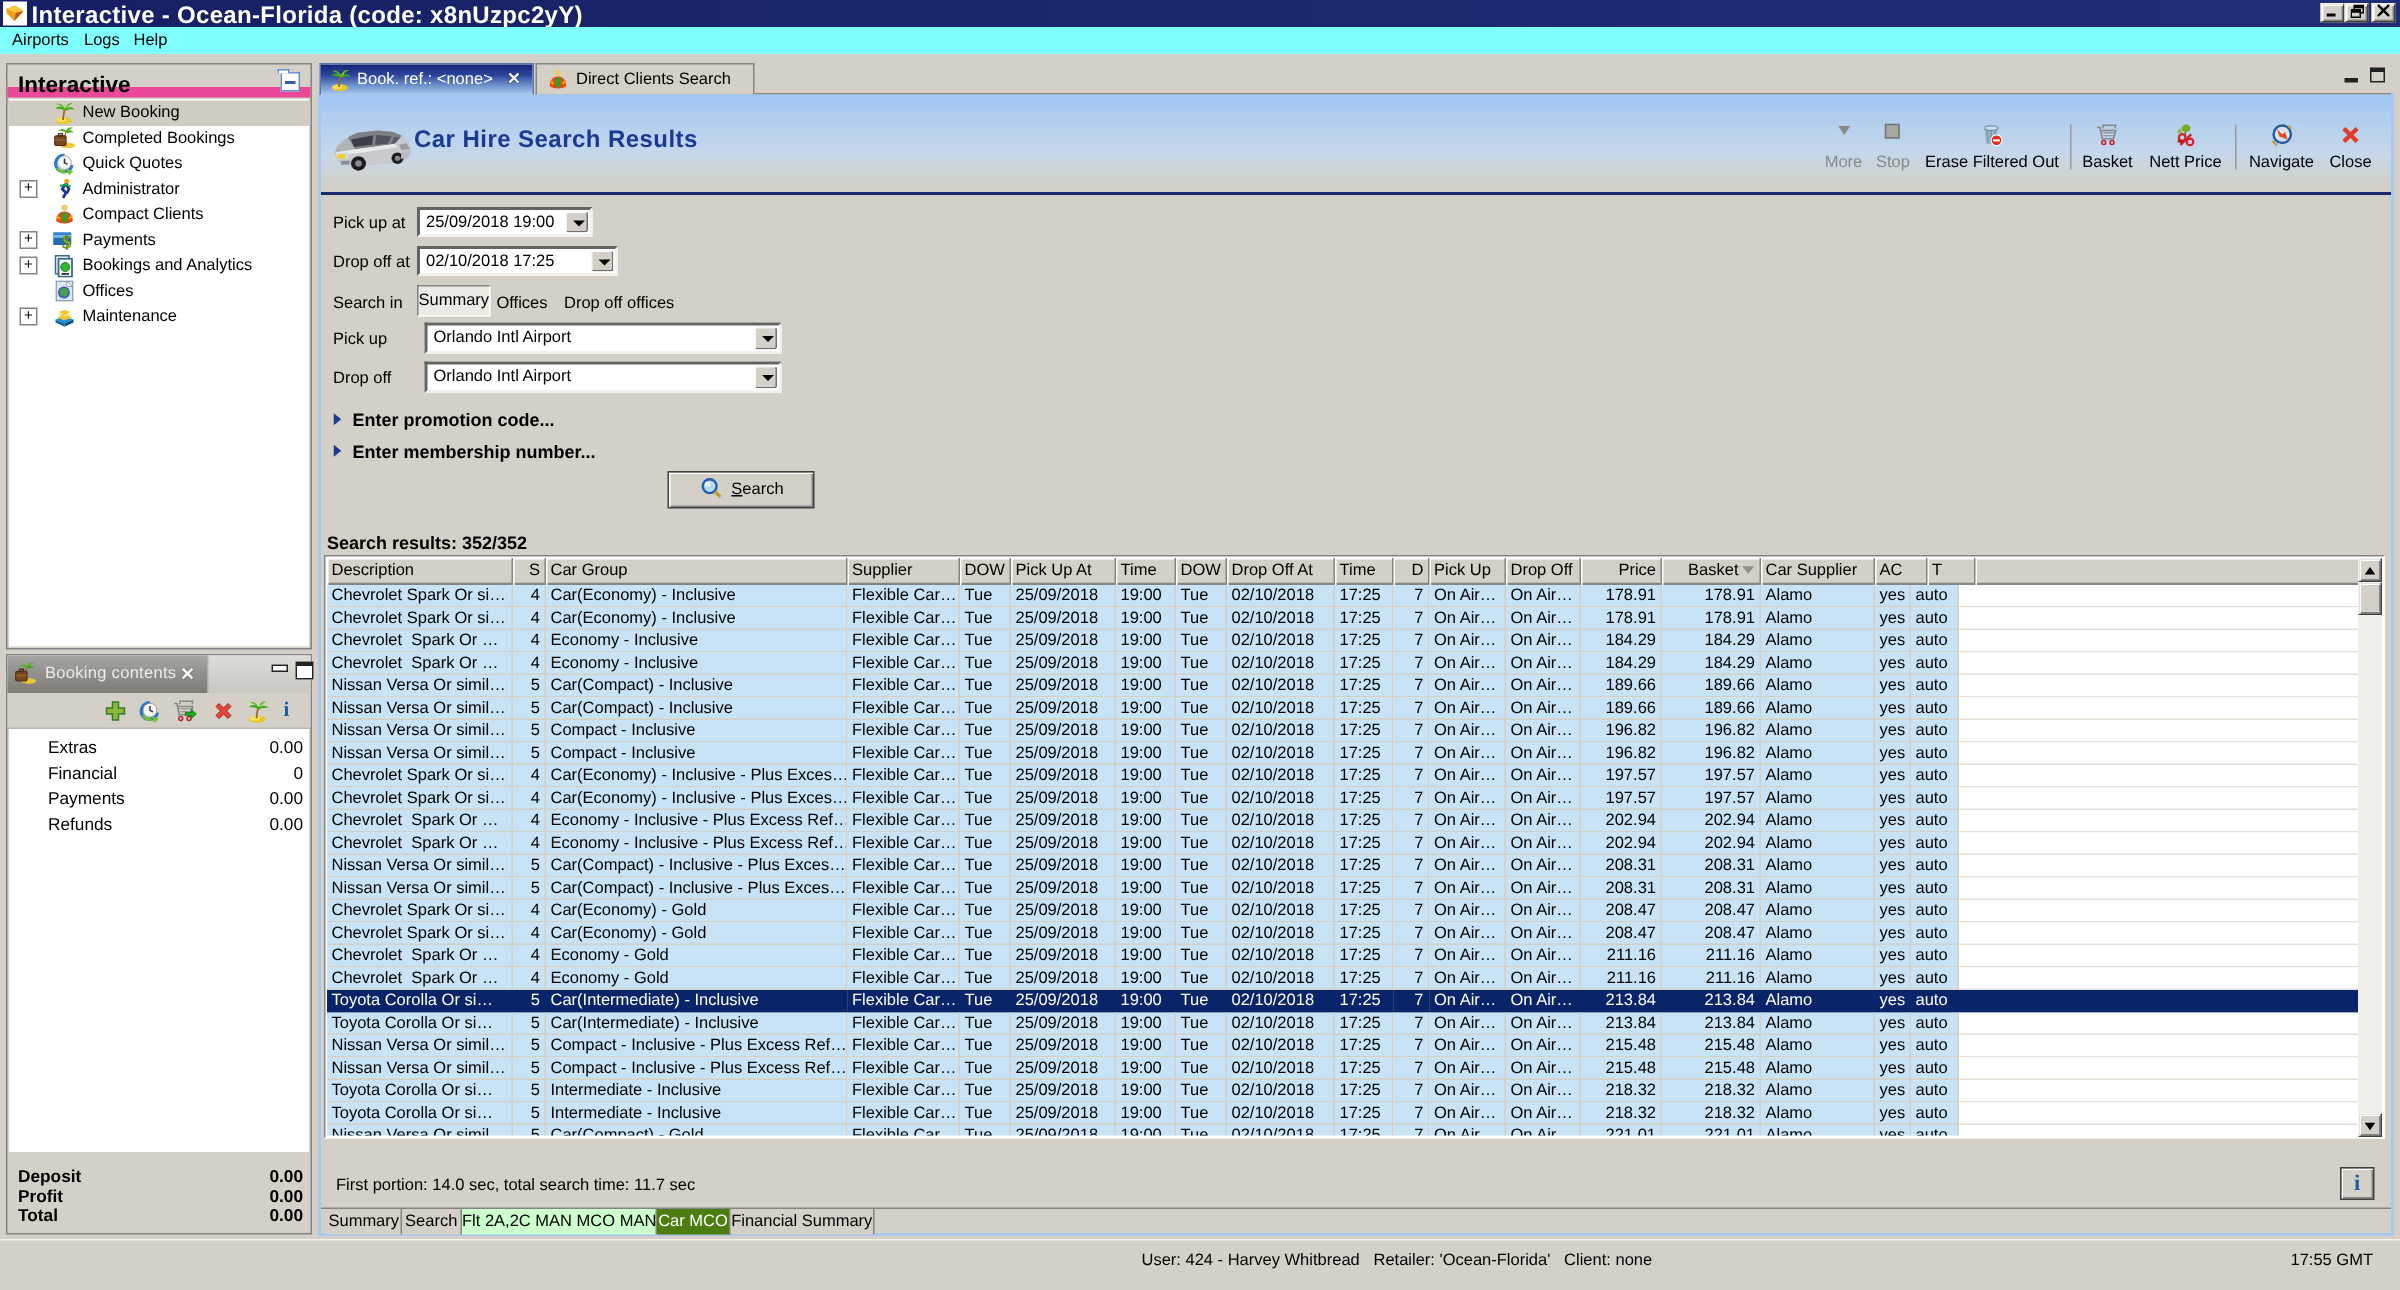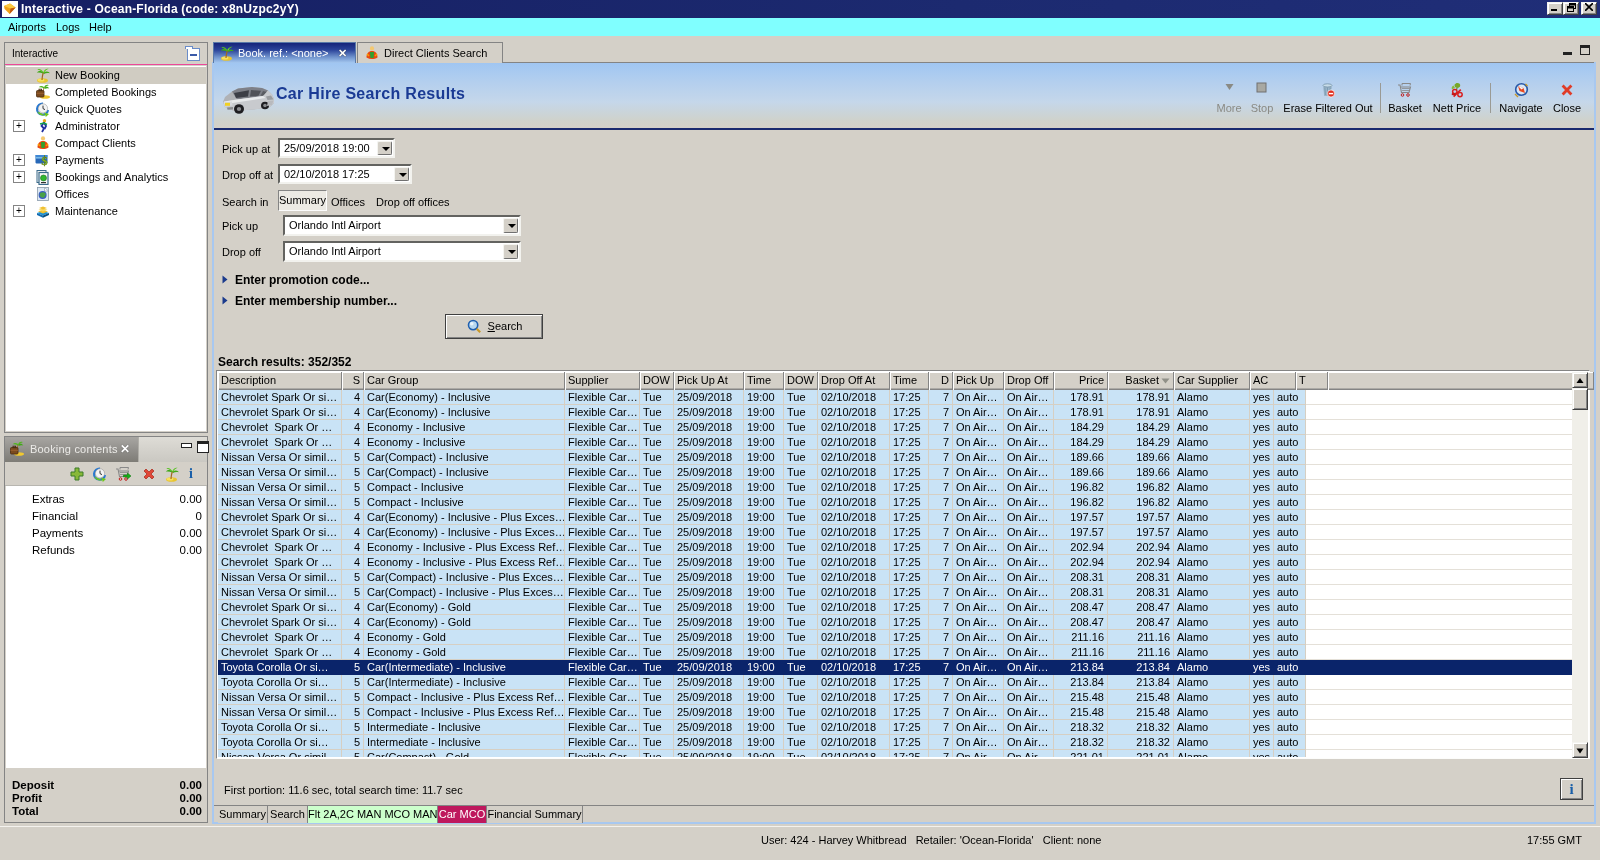--- a/index.html
+++ b/index.html
@@ -1,28 +1,28 @@
 <!DOCTYPE html>
 <html><head><meta charset="utf-8"><title>Interactive</title>
 <style>
 *{margin:0;padding:0;box-sizing:border-box}
 html,body{width:1600px;height:860px;overflow:hidden}
 body{font-family:"Liberation Sans",sans-serif;font-size:11px;background:#d4d0c8;position:relative;color:#000}
 
 #titlebar{position:absolute;left:0;top:0;width:1600px;height:18px;background:linear-gradient(90deg,#161f63,#1c2a70 60%,#202e78)}
-#titlebar .txt{position:absolute;left:21px;top:2px;color:#fff;font-weight:bold;font-size:12px;letter-spacing:0.2px}
+#titlebar .txt{position:absolute;left:21px;top:2px;color:#fff;font-weight:bold;font-size:16px;letter-spacing:0.2px}
 #appicon{position:absolute;left:2px;top:1px;width:16px;height:16px;background:#fff}
 .tbbtn{position:absolute;top:2px;width:16px;height:13px;background:#d4d0c8;border:1px solid;border-color:#f4f4f0 #404040 #404040 #f4f4f0;box-shadow:inset 1px 1px 0 #fff, inset -1px -1px 0 #848484;font-size:9px;line-height:11px;text-align:center;font-weight:bold;color:#000}
 
 #menubar{position:absolute;left:0;top:18px;width:1600px;height:18px;background:#80ffff}
 #menubar span{position:absolute;top:3px;font-size:11px}
 
 .panel{position:absolute;background:#d4d0c8;border:1px solid #848484}
 #pInteractive{left:4px;top:42px;width:204px;height:391px}
-#pInteractive h1{font-size:10px;font-weight:normal;padding:5px 0 0 7px;height:22px;border-bottom:1px solid #ec4899}
+#pInteractive h1{font-size:15px;font-weight:bold;padding:5px 0 0 7px;height:22px;border-bottom:7px solid #ec4899}
 #tree{position:absolute;left:1px;top:23px;right:1px;bottom:1px;background:#fff}
 .trow{position:absolute;left:0;width:100%;height:17px;line-height:17px;font-size:11px;white-space:nowrap}
 .trow .ticon{position:absolute;left:29px;top:0px}
 .trow .tlabel{position:absolute;left:49px;top:0}
 .plusbox{position:absolute;left:7px;top:2px;width:12px;height:12px;border:1px solid #848484;background:#fff;font-size:10px;line-height:10px;text-align:center;color:#000}
 
 #pBooking{position:absolute;left:4px;top:436px;width:204px;height:387px;border:1px solid #848484;background:#d4d0c8}
 #bcTabs{position:absolute;left:0;top:0;width:202px;height:25px;background:linear-gradient(180deg,#e8e6e2,#c8c6c0)}
 #bcTab{position:absolute;left:0;top:0;width:133px;height:25px;background:linear-gradient(180deg,#a8a6a2 0%,#908e8a 55%,#7e7c76 100%);color:#ecebe8;font-size:12px}
 #bcTab .lbl{position:absolute;left:25px;top:6px;letter-spacing:0.2px;font-size:11px}
@@ -471,21 +471,21 @@
 <div class="hc" style="width:72px">Drop Off At</div>
 <div class="hc" style="width:39px">Time</div>
 <div class="hc r" style="width:24px">D</div>
 <div class="hc" style="width:51px">Pick Up</div>
 <div class="hc" style="width:50px">Drop Off</div>
 <div class="hc r" style="width:54px">Price</div>
 <div class="hc r" style="width:66px">Basket<svg width="9" height="6" viewBox="0 0 9 6" style="margin-left:2px">
             <path d="M0.5 0.5 L8.5 0.5 L4.5 5.5 Z" fill="#909088"></path>
           </svg></div>
 <div class="hc" style="width:76px">Car Supplier</div>
-<div class="hc" style="width:46px">AC</div>
+<div class="hc" style="width:35px">AC</div>
 <div class="hc" style="width:32px">T</div>
 <div class="hc" style="width:266px"></div>
 </div>
 <div id="rows">
 <div class="drow">
 <div class="c" style="width:124px">Chevrolet Spark Or si…</div>
 <div class="c r" style="width:22px">4</div>
 <div class="c" style="width:201px">Car(Economy) - Inclusive</div>
 <div class="c" style="width:75px">Flexible Car…</div>
 <div class="c" style="width:34px">Tue</div>
@@ -1016,25 +1016,25 @@
           </svg>
         </div>
 <div id="vthumb"></div>
 <div class="sbtn" style="bottom:0">
           <svg width="8" height="8" viewBox="0 0 8 8">
             <path d="M4 6.5 L7.5 1.5 L0.5 1.5 Z" fill="#000"></path>
           </svg>
         </div>
 </div>
 </div>
-<div id="fline">First portion: 11.6 sec, total search time: 11.7 sec</div>
+<div id="fline">First portion: 14.0 sec, total search time: 11.7 sec</div>
 <div id="ibtn">i</div>
 <div id="btabs">
 <div class="btab" style="left:4px;width:50px;background:#d4d0c8;color:#000;text-align:center;padding:0">Summary</div>
 <div class="btab" style="left:54px;width:40px;background:#d4d0c8;color:#000;text-align:center;padding:0">Search</div>
 <div class="btab" style="left:94px;width:130px;background:#ccffcc;color:#000;text-align:center;padding:0">Flt 2A,2C MAN MCO MAN</div>
-<div class="btab" style="left:224px;width:49px;background:#be185d;color:#fff;text-align:center;padding:0">Car MCO</div>
+<div class="btab" style="left:224px;width:49px;background:#4d7c0f;color:#fff;text-align:center;padding:0">Car MCO</div>
 <div class="btab" style="left:273px;width:96px;background:#d4d0c8;color:#000;text-align:center;padding:0">Financial Summary</div>
 </div>
 </div>
 <div id="statusbar">
 <span style="position:absolute;left:761px;top:7px">User: 424 - Harvey Whitbread&nbsp;&nbsp;&nbsp;Retailer: 'Ocean-Florida'&nbsp;&nbsp;&nbsp;Client: none</span>
 <span style="position:absolute;right:18px;top:7px">17:55 GMT</span>
 </div>
 </body></html>

